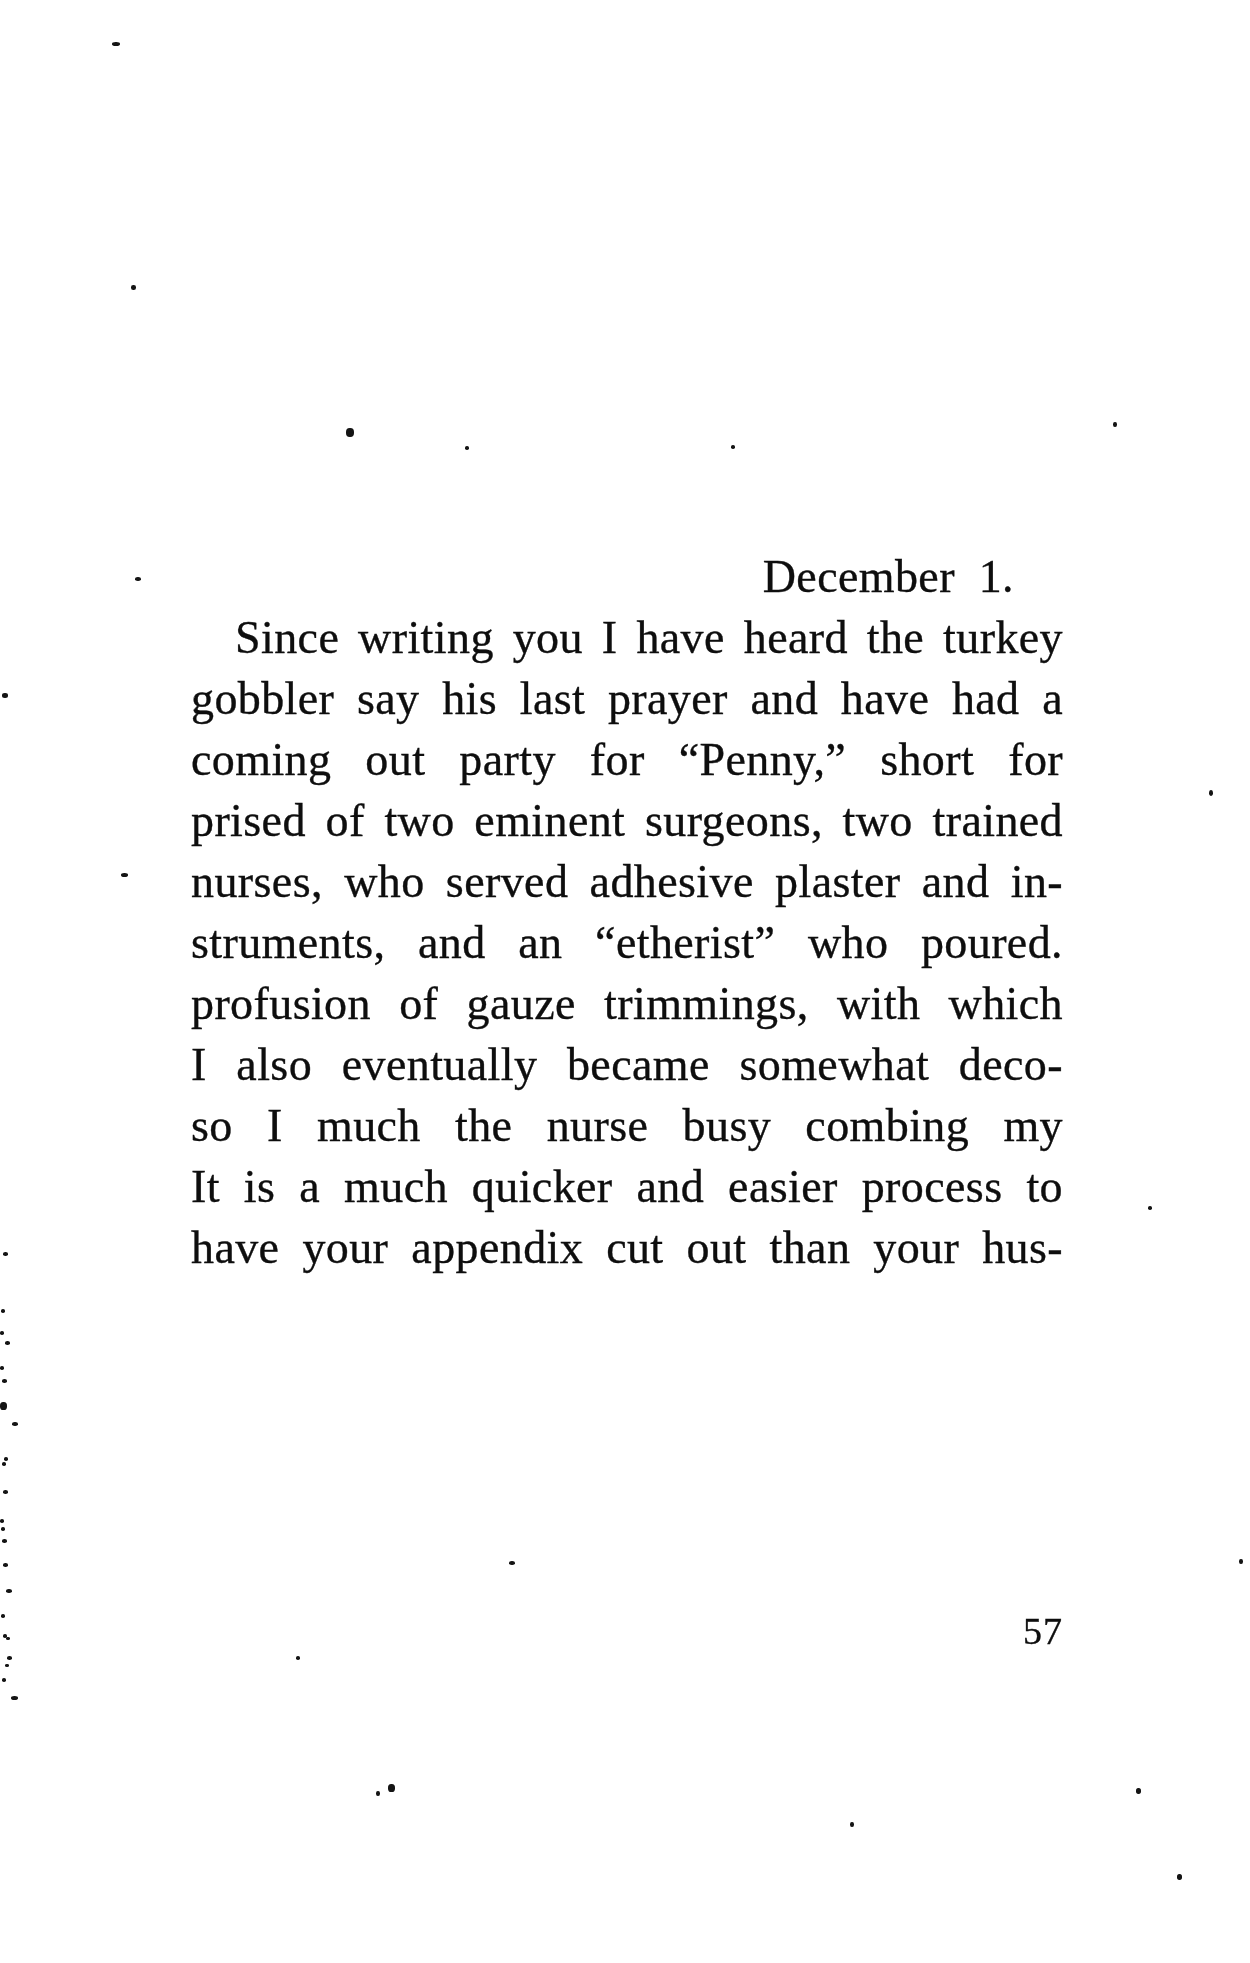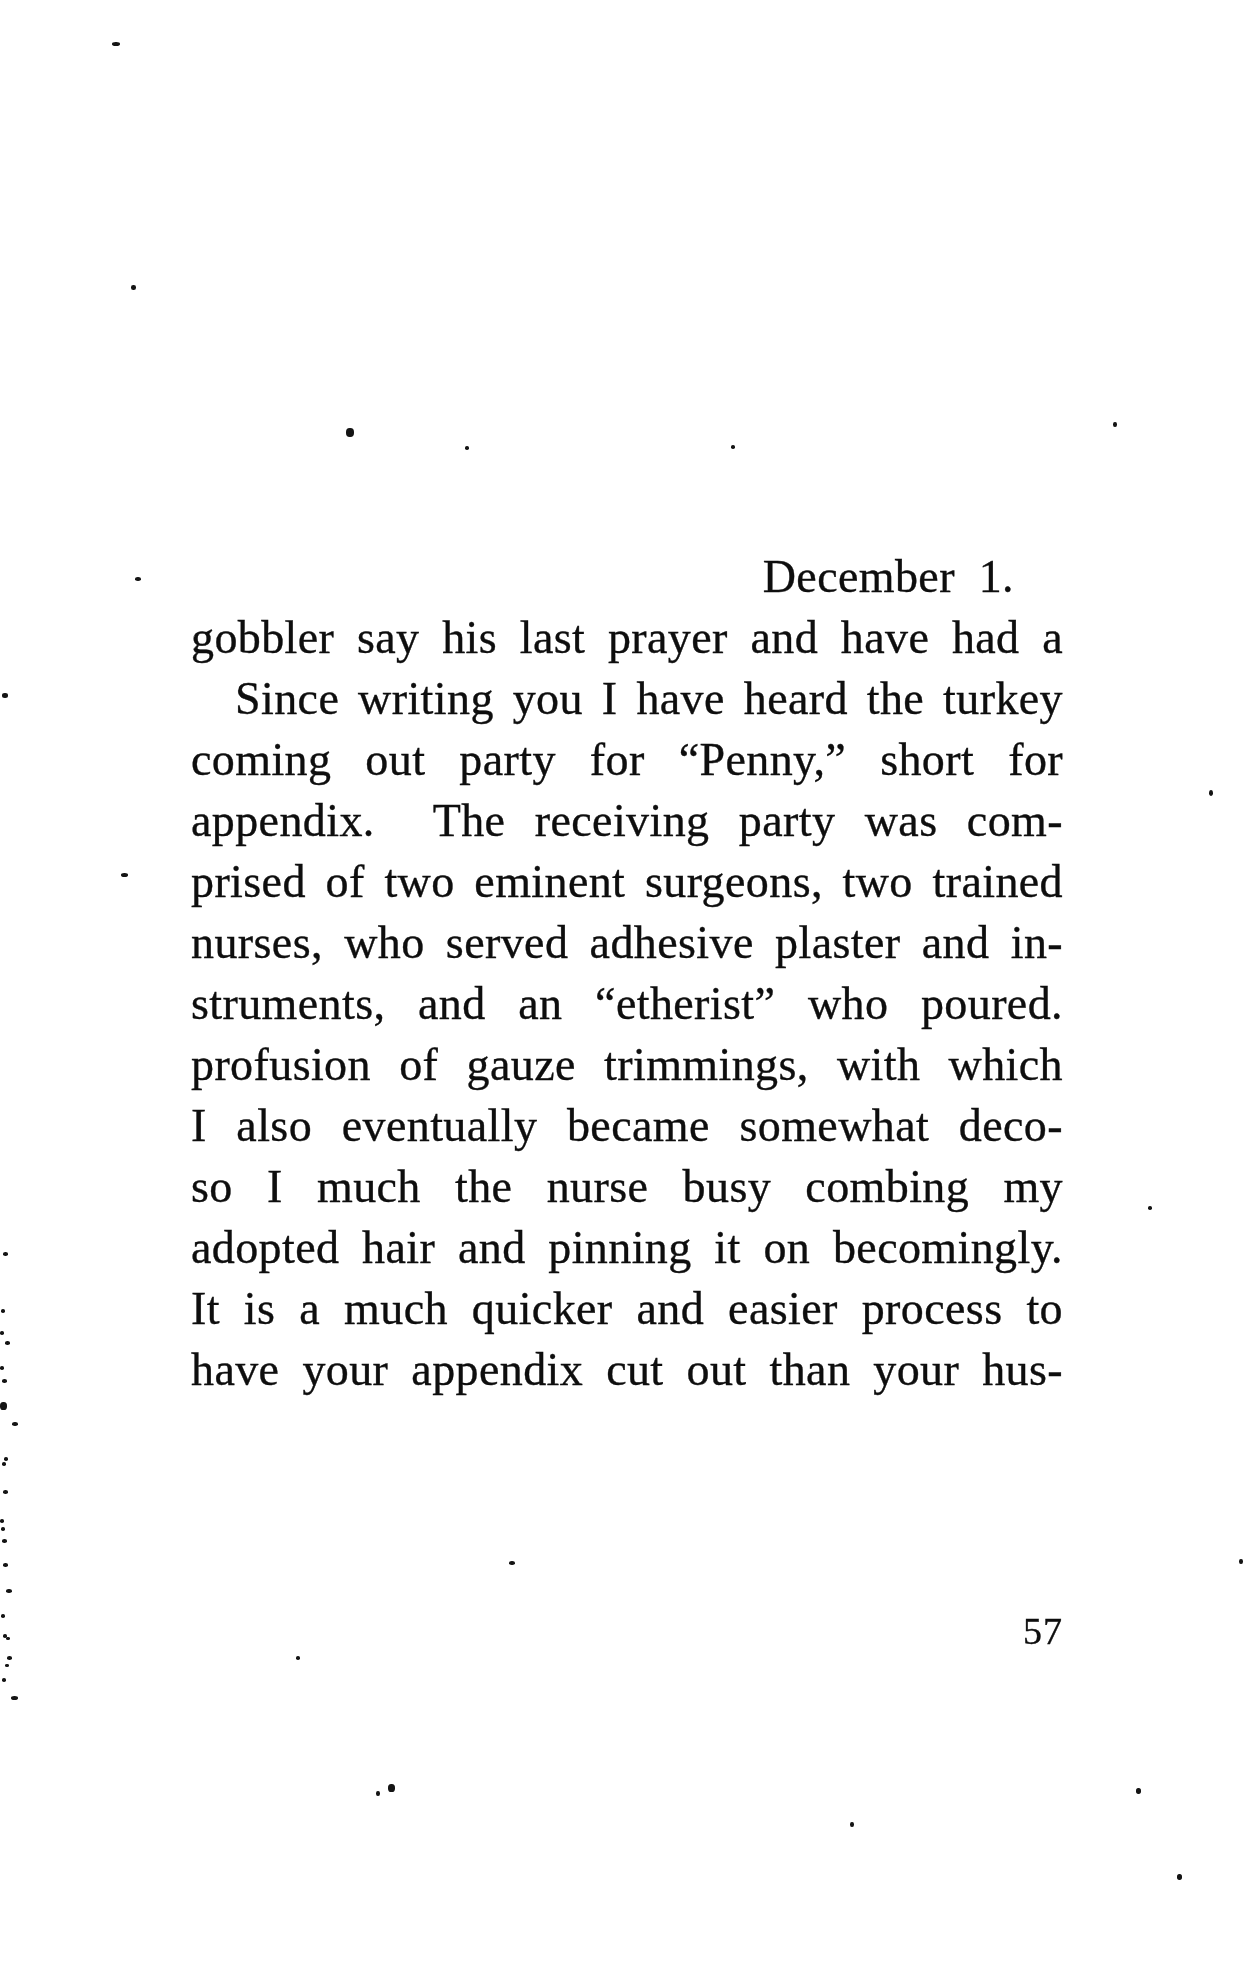--- a/index.html
+++ b/index.html
@@ -57,31 +57,29 @@
     background: #141414;
     border-radius: 45%;
   }
 </style>
 </head>
 <body>
 
 <div class="page">
   <div class="text-column">
     <div class="date-line">December&nbsp; 1.</div>
+    <div class="para-line indent">Since writing you I have heard the turkey</div>
     <div class="para-line">gobbler say his last prayer and have had a</div>
-    <div class="para-line indent">Since writing you I have heard the turkey</div>
     <div class="para-line">coming out party for “Penny,” short for</div>
-    <div class="para-line">appendix.&nbsp; The receiving party was com-</div>
     <div class="para-line">prised of two eminent surgeons, two trained</div>
     <div class="para-line">nurses, who served adhesive plaster and in-</div>
     <div class="para-line">struments, and an “etherist” who poured.</div>
     <div class="para-line">profusion of gauze trimmings, with which</div>
     <div class="para-line">I also eventually became somewhat deco-</div>
     <div class="para-line">so I much the nurse busy combing my</div>
-    <div class="para-line">adopted hair and pinning it on becomingly.</div>
     <div class="para-line">It is a much quicker and easier process to</div>
     <div class="para-line">have your appendix cut out than your hus-</div>
   </div>
 
   <div class="page-number">57</div>
 
   <div>
       <div class="speck" style="left: 112px; top: 42px; width: 8px; height: 4px;"></div>
       <div class="speck" style="left: 131px; top: 285px; width: 5px; height: 5px;"></div>
       <div class="speck" style="left: 346px; top: 428px; width: 8px; height: 9px;"></div>

